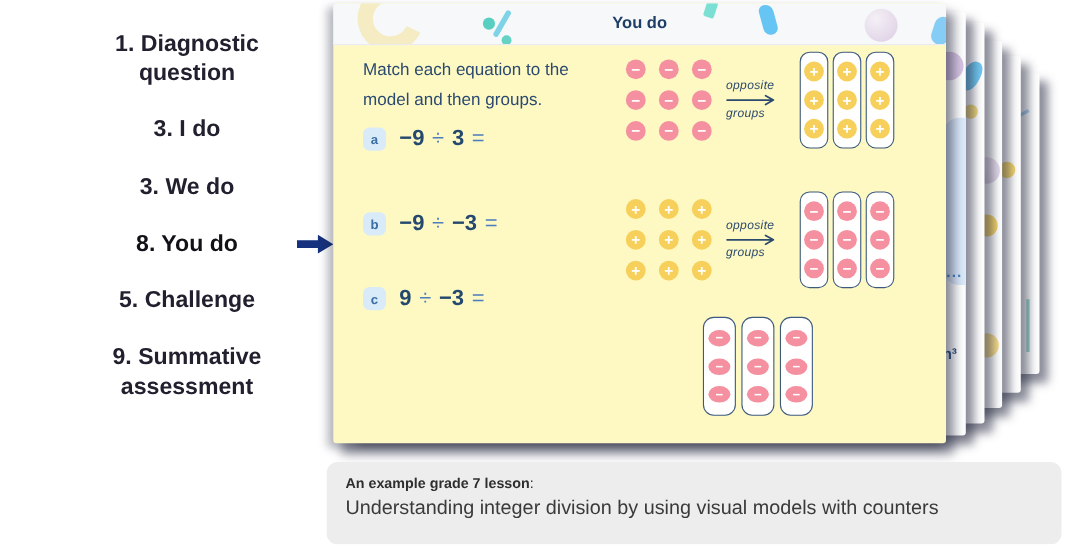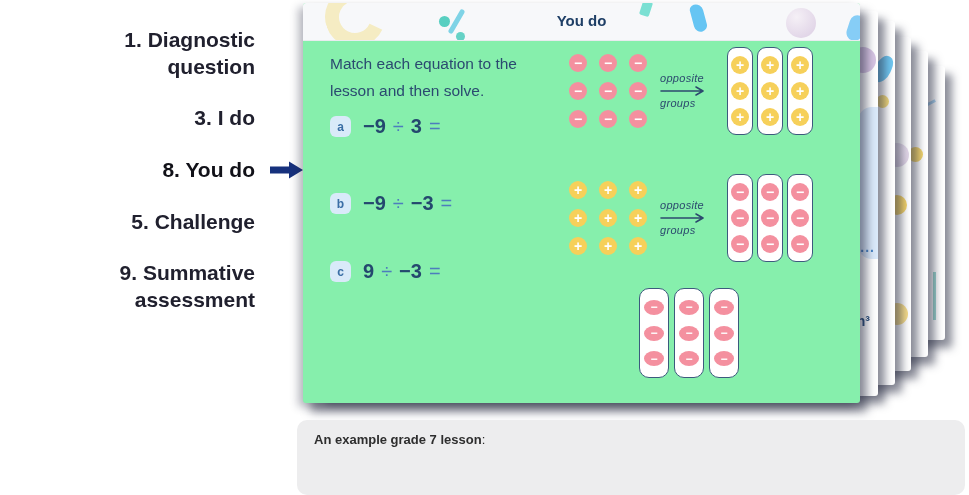--- a/index.html
+++ b/index.html
@@ -2,33 +2,33 @@
 <html><head>
 <meta charset="utf-8">
 <style>
   html,body{margin:0;padding:0;background:#fff;}
   .stage{position:relative;width:969px;height:495px;background:#fff;overflow:hidden;
          font-family:"Liberation Sans",sans-serif;}
 
   
   .sidebar{position:absolute;left:85px;top:27px;width:170px;display:flex;flex-direction:column;
            gap:25px;text-align:right;font-size:21px;font-weight:600;color:#20202e;line-height:1.27;}
-  .step{position:relative;}
+  .step{position:relative;text-align:center;}
   .step.active{font-weight:800;color:#111118;}
   .ptr{position:absolute;right:-49px;top:4px;}
 
   
   .page{position:absolute;background:#fff;border-radius:3px;overflow:hidden;
         box-shadow:7px 8px 9px rgba(33,37,60,.52);}
   .pd{position:absolute;display:block;}
   .pd-dots{position:absolute;font-size:14px;font-weight:700;color:#4a86c8;letter-spacing:1px;}
   .pd-n3{position:absolute;font-size:14px;font-weight:700;color:#2c5380;}
 
   
-  .slide{position:absolute;left:303px;top:3px;width:557px;height:400px;background:#86efac;
+  .slide{position:absolute;left:303px;top:3px;width:557px;height:400px;background:#fef9c3;
          border-radius:3px;overflow:hidden;
          box-shadow:-5px 4px 8px rgba(33,37,60,.30), 7px 9px 10px rgba(33,37,60,.52);}
   .slide-header{position:absolute;top:0;left:0;right:0;height:37px;background:#f7f8fa;
                 border-bottom:1px solid #e9ebef;overflow:hidden;}
   .slide-title{position:absolute;top:9px;left:0;right:0;text-align:center;
                font-size:15px;font-weight:700;color:#1f3f66;}
   .deco{position:absolute;}
   .crescent{left:22px;top:-16px;width:60px;height:60px;border-radius:50%;box-sizing:border-box;
             border:14px solid #f5ecc3;border-right-color:transparent;transform:rotate(-20deg);}
   .pdot{left:136px;top:13px;width:11px;height:11px;border-radius:50%;background:#58cfc1;}
@@ -72,20 +72,21 @@
   .caption-t{font-size:18px;color:#3a3a3a;margin-top:4px;}
 </style>
 </head>
 <body>
 
 <div class="stage">
 
   <div class="sidebar">
     <div class="step">1. Diagnostic question</div>
     <div class="step">3. I do</div>
+    <div class="step">3. We do</div>
     <div class="step active">
       <span>8. You do</span>
       <svg class="ptr" width="34" height="18" viewBox="0 0 34 18">
         <path d="M0 5.5 H19 V0.5 L33 9 19 17.5 V12.5 H0 Z" fill="#16317d"></path>
       </svg>
     </div>
     <div class="step">5. Challenge</div>
     <div class="step">9. Summative assessment</div>
   </div>
 
@@ -118,21 +119,21 @@
       <span class="deco pdot"></span>
       <span class="deco pslash"></span>
       <span class="deco pdot2"></span>
       <span class="deco conf1"></span>
       <span class="deco conf2"></span>
       <span class="deco ball"></span>
       <span class="deco conf3"></span>
       <div class="slide-title">You do</div>
     </div>
 
-    <div class="instruction">Match each equation to the lesson and then solve.</div>
+    <div class="instruction">Match each equation to the model and then groups.</div>
 
     <div class="problem" style="top:112px;">
       <span class="chip">a</span>
       <span class="eq">
         <span>−9</span>
         <span class="op">÷</span>
         <span>3</span>
         <span class="op">=</span>
       </span>
     </div>
@@ -249,15 +250,16 @@
             <span class="counter minus oval">−</span>
           </span>
         </div>
     </div>
   </div>
 
   <div class="caption">
     <div class="caption-h">
       <span>An example grade 7 lesson</span><span class="colon">:</span>
     </div>
+    <div class="caption-t">Understanding integer division by using visual models with counters</div>
   </div>
 
 </div>
 
 </body></html>

